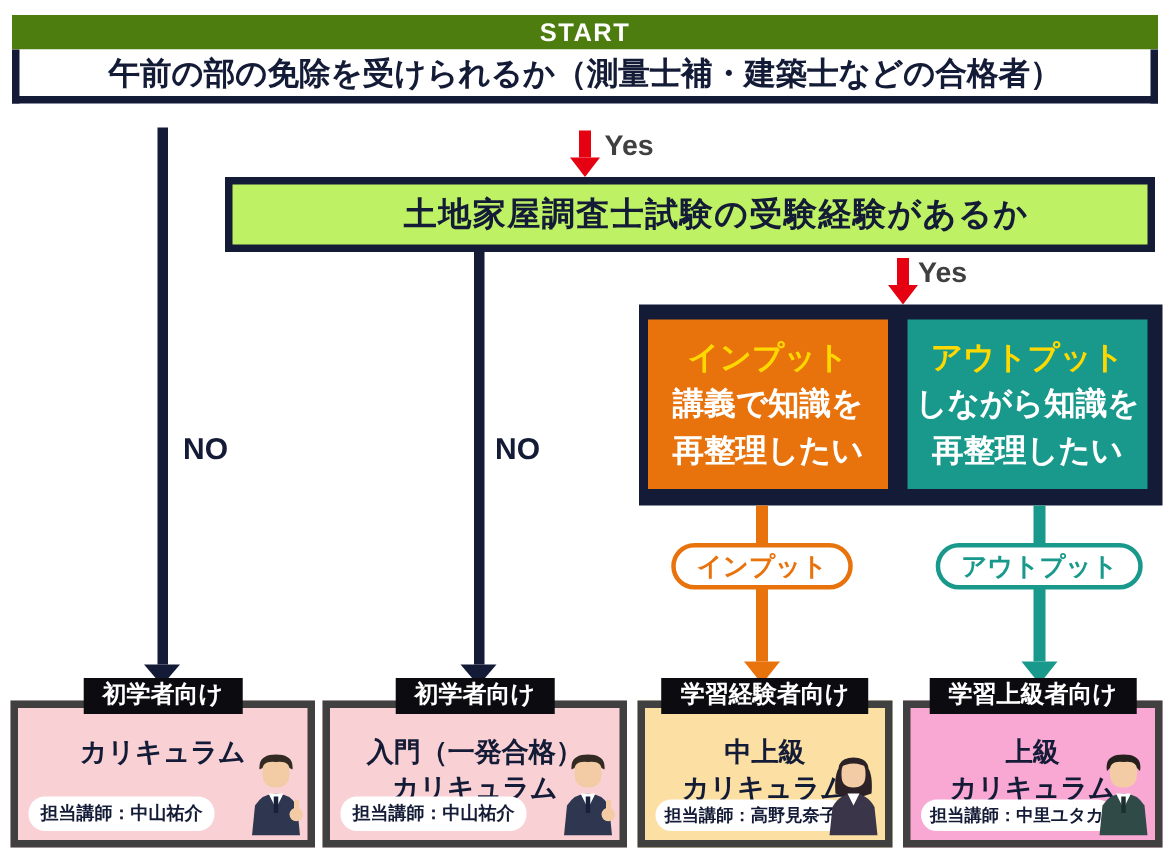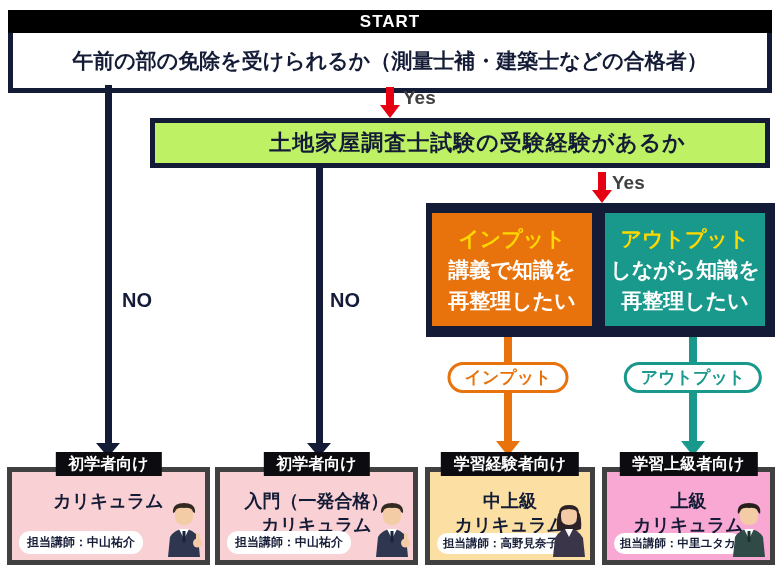--- a/index.html
+++ b/index.html
@@ -1,22 +1,22 @@
 <!DOCTYPE html>
 <html><head>
 <meta charset="utf-8">
 <style>
   html,body{margin:0;padding:0;background:#fff;}
   *{box-sizing:border-box;font-family:"Liberation Sans","DejaVu Sans",sans-serif;}
   .page{position:relative;width:780px;height:570px;background:#ffffff;overflow:hidden;}
 
   
-  .start-bar{position:absolute;left:8px;top:10px;width:764px;height:23px;background:#000000;
+  .start-bar{position:absolute;left:8px;top:10px;width:764px;height:23px;background:#4d7c0f;
     color:#fff;font-weight:bold;font-size:17px;letter-spacing:1px;text-align:center;line-height:23px;}
-  .q1-box{position:absolute;left:8px;top:33px;width:764px;height:60px;background:#fff;
+  .q1-box{position:absolute;left:8px;top:33px;width:764px;height:36px;background:#fff;
     border:5px solid #141b36;border-top:none;display:flex;align-items:center;justify-content:center;}
   .q1-text{font-size:21px;font-weight:bold;color:#141b36;white-space:nowrap;}
 
   .q2-box{position:absolute;left:150px;top:118px;width:620px;height:50px;background:#bef264;
     border:5px solid #141b36;display:flex;align-items:center;justify-content:center;padding-left:35px;}
   .q2-text{font-size:22px;font-weight:bold;color:#141b36;white-space:nowrap;letter-spacing:1px;}
 
   
   .vline{position:absolute;width:7px;background:#141b36;}
   .vline.no1{left:105px;top:85px;height:358px;}

